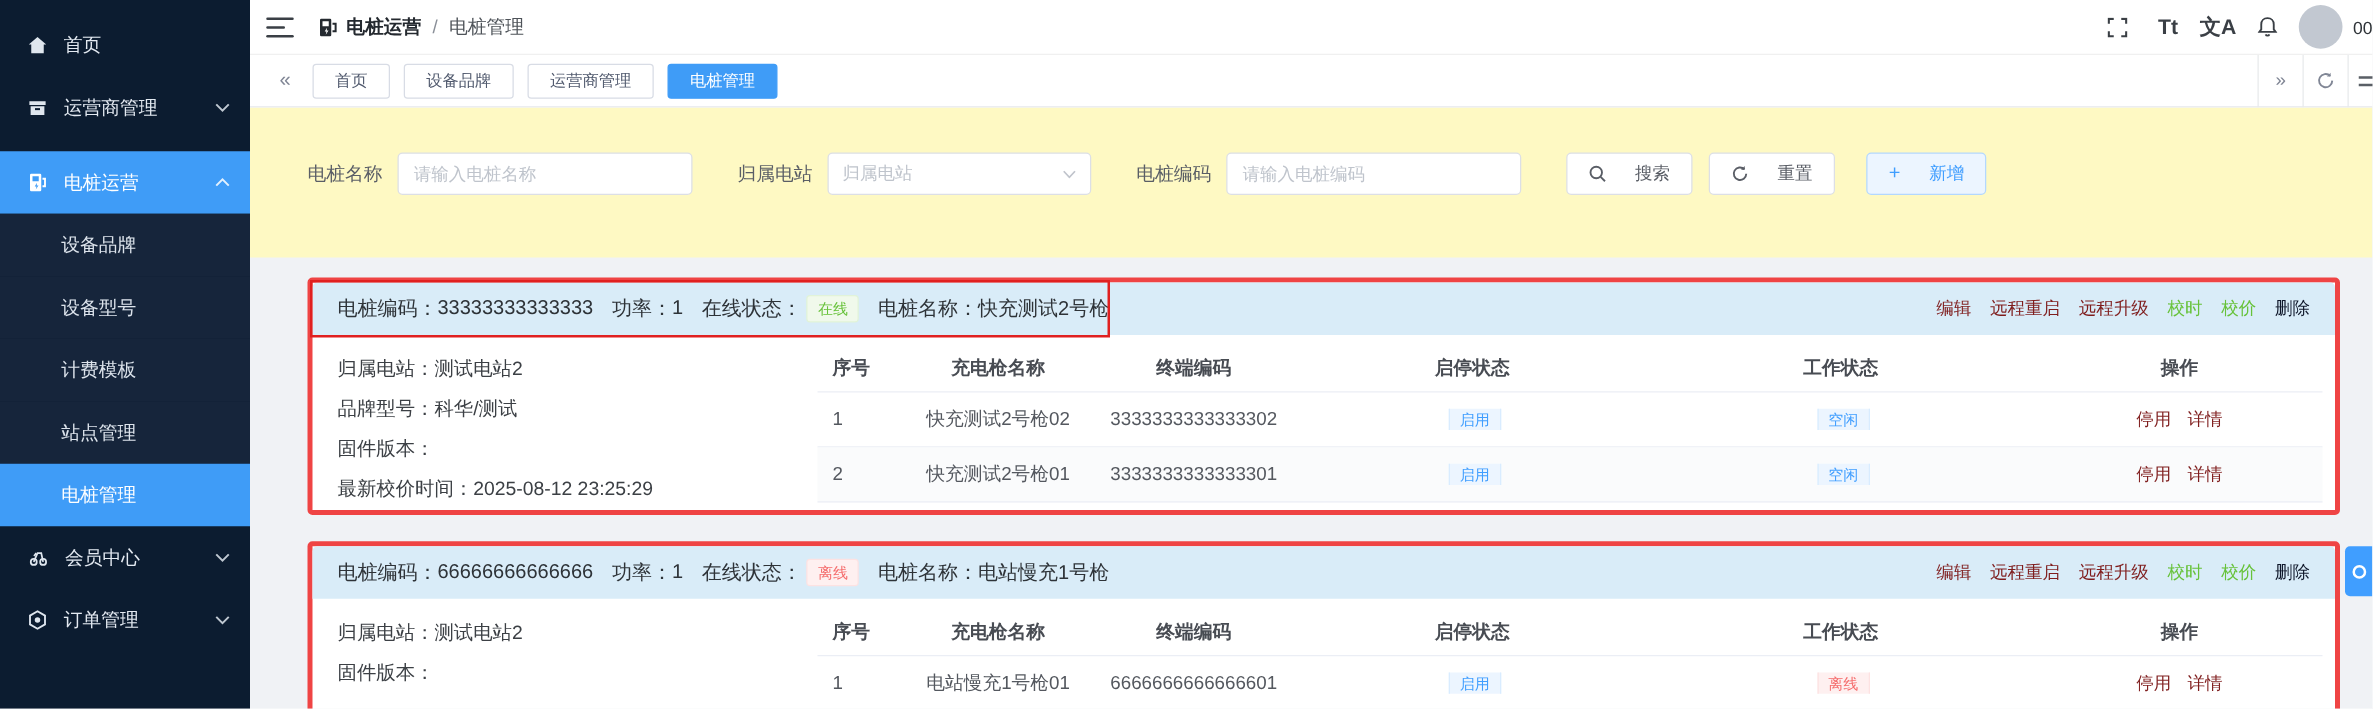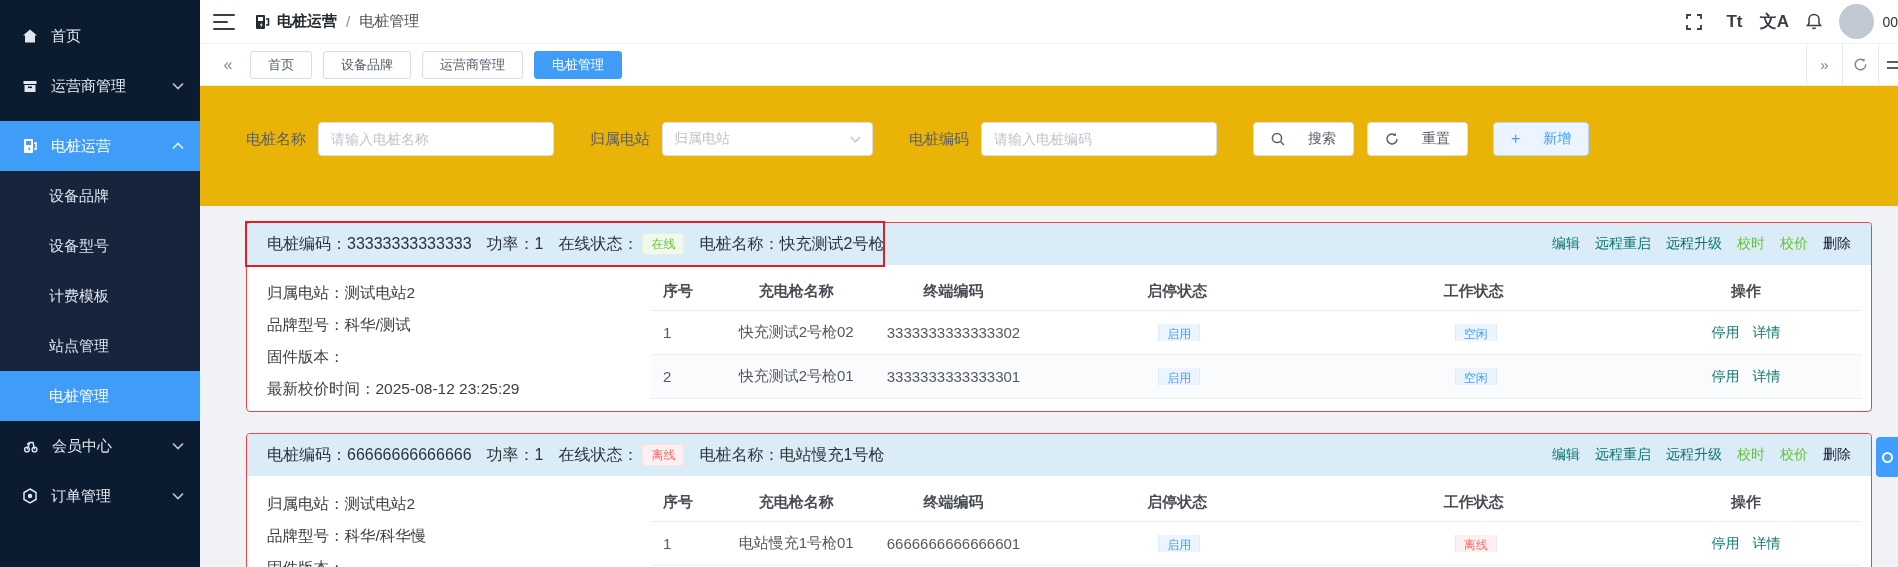--- a/index.html
+++ b/index.html
@@ -42,45 +42,45 @@
   .tabs { display:flex; gap:11px; margin-left:10px; }
   .tab { height:28px; padding:0 17px; border:1px solid #d8dce5; border-radius:3px; display:flex; align-items:center; font-size:13px; color:#515a6e; background:#fff; cursor:pointer; white-space:nowrap; }
   .tab.active { background:#3f9cf7; border-color:#3f9cf7; color:#fff; }
   .tab-right { margin-left:auto; display:flex; height:42px; align-items:stretch; }
   .tr-btn { width:36px; display:flex; align-items:center; justify-content:center; border-left:1px solid #e8eaec; color:#808695; cursor:pointer; font-size:15px; }
   .tr-clip { width:20px; border-left:1px solid #e8eaec; display:flex; flex-direction:column; justify-content:center; gap:4px; padding-left:8px; }
   .tr-clip i { display:block; width:14px; height:2px; background:#5a5f66; }
 
   
   .content { flex:1; background:#f0f2f5; position:relative; overflow:hidden; display:flex; flex-direction:column; }
-  .filter-panel { background:#eab308; height:120px; flex-shrink:0; padding:36px 0 0 46px; display:flex; align-items:flex-start; }
+  .filter-panel { background:#fef9c3; height:120px; flex-shrink:0; padding:36px 0 0 46px; display:flex; align-items:flex-start; }
   .f-group { display:flex; align-items:center; margin-right:36px; }
   .f-label { font-size:15px; color:#5a5e66; margin-right:12px; white-space:nowrap; }
   .f-input { width:236px; height:34px; border:1px solid #dcdfe6; border-radius:4px; padding:0 12px; font-size:14px; color:#333; outline:none; font-family:inherit; }
   .f-input::placeholder { color:#bfc4cc; }
   .f-select { width:211px; height:34px; border:1px solid #dcdfe6; border-radius:4px; display:flex; align-items:center; justify-content:space-between; padding:0 11px; font-size:14px; color:#bfc4cc; background:#fff; cursor:pointer; }
   .btn { height:34px; border:1px solid #dcdfe6; border-radius:4px; background:#fff; display:inline-flex; align-items:center; gap:23px; padding:0 17px; font-size:14px; color:#5a5e66; cursor:pointer; white-space:nowrap; }
   .btn + .btn { margin-left:13px; }
   .btn.primary-light { background:#ecf5ff; border-color:#b3d8ff; color:#409eff; margin-left:25px; }
   .plus-glyph { font-size:16px; line-height:1; }
 
-  .card { background:#fff; border:1px solid #ef4444; border-radius:4px; margin:0 26px 0 46px; flex-shrink:0; height:190px; }
+  .card { background:#fff; border:4px solid #ef4444; border-radius:4px; margin:0 26px 0 46px; flex-shrink:0; height:190px; }
   .card.first { margin-top:16px; }
   .card.second { margin-top:21px; }
   .card-header { height:42px; background:#d9ecf8; border-radius:4px 4px 0 0; display:flex; align-items:center; padding:0 20px; position:relative; }
   .red-annotation { position:absolute; left:-2px; top:-2px; width:640px; height:46px; border:2px solid #e02020; pointer-events:none; z-index:3; }
   .hf { display:flex; align-items:center; font-size:16px; color:#2e3338; white-space:nowrap; }
   .hf .pair { margin-right:15px; display:flex; align-items:center; }
   .badge { font-size:12px; line-height:1; padding:4px 8px; border-radius:3px; border:1px solid transparent; margin-left:4px; }
   .badge.green { color:#67c23a; background:#f0f9eb; border-color:#e1f3d8; }
   .badge.red { color:#f56c6c; background:#fef0f0; border-color:#fde2e2; }
   .badge.blue { color:#409eff; background:#ecf5ff; border-color:#d9ecff; }
   .actions { margin-left:auto; display:flex; gap:15px; font-size:14px; white-space:nowrap; }
   .lnk { cursor:pointer; }
-  .lnk.blue { color:#0f766e; } .lnk.green { color:#67c23a; } .lnk.red { color:#0f172a; }
+  .lnk.blue { color:#7f1d1d; } .lnk.green { color:#67c23a; } .lnk.red { color:#0f172a; }
 
   .card-body { display:flex; height:148px; }
   .details { width:404px; flex-shrink:0; padding:12px 0 0 20px; }
   .d-line { line-height:32px; font-size:15.5px; color:#3c4045; white-space:nowrap; }
   .gun-table { flex:1; padding:8px 10px 0 0; min-width:0; }
   .g-row { display:flex; align-items:center; height:44px; border-bottom:1px solid #ebeef5; font-size:15px; color:#54585f; }
   .g-row.g-head { height:38px; font-weight:bold; color:#484c53; }
   .g-row.zebra { background:#fafbfc; }
   .gc { text-align:center; overflow:hidden; white-space:nowrap; }
   .c1 { width:6%; text-align:left; padding-left:12px; }
@@ -375,21 +375,20 @@
             <span class="lnk blue">远程重启</span>
             <span class="lnk blue">远程升级</span>
             <span class="lnk green">校时</span>
             <span class="lnk green">校价</span>
             <span class="lnk red">删除</span>
           </div>
         </div>
         <div class="card-body">
           <div class="details">
             <div class="d-line"><span>归属电站：</span><span>测试电站2</span></div>
-            <div class="d-line"><span>品牌型号：</span><span>科华/科华慢</span></div>
             <div class="d-line"><span>固件版本：</span><span></span></div>
           </div>
           <div class="gun-table">
             <div class="g-row g-head">
               <span class="gc c1">序号</span>
               <span class="gc c2">充电枪名称</span>
               <span class="gc c3">终端编码</span>
               <span class="gc c4">启停状态</span>
               <span class="gc c5">工作状态</span>
               <span class="gc c6">操作</span>

